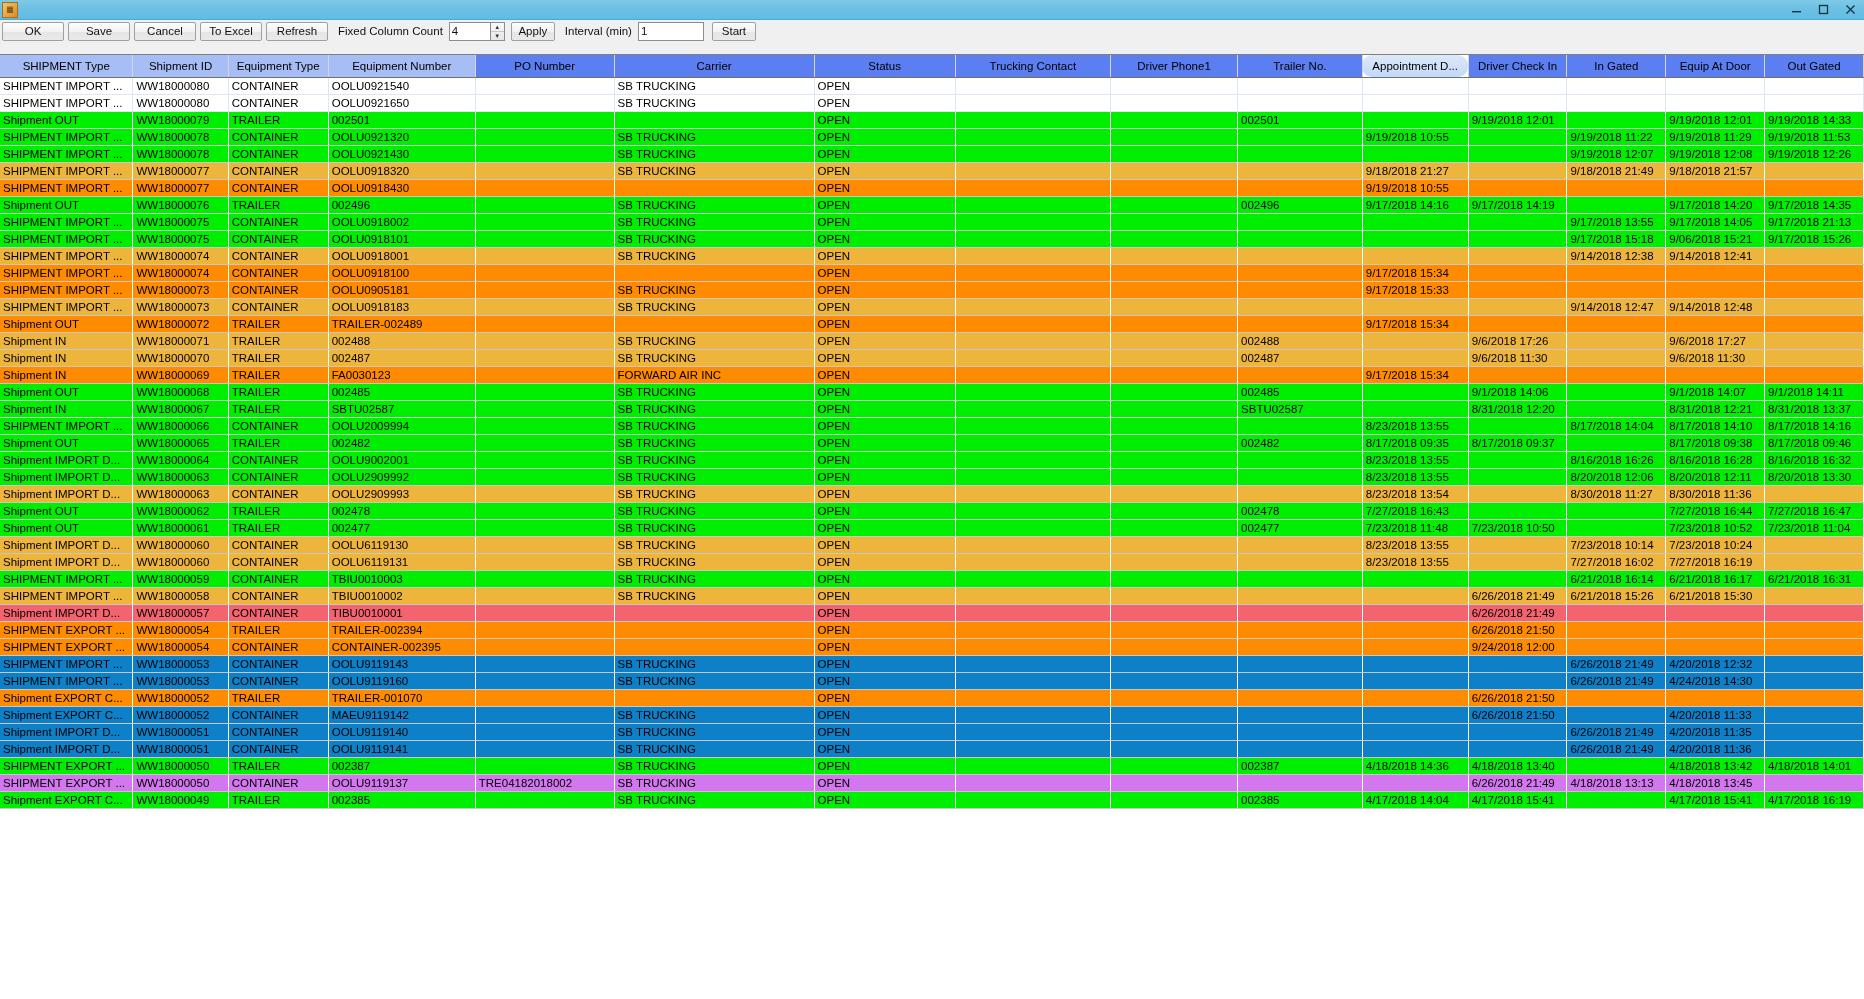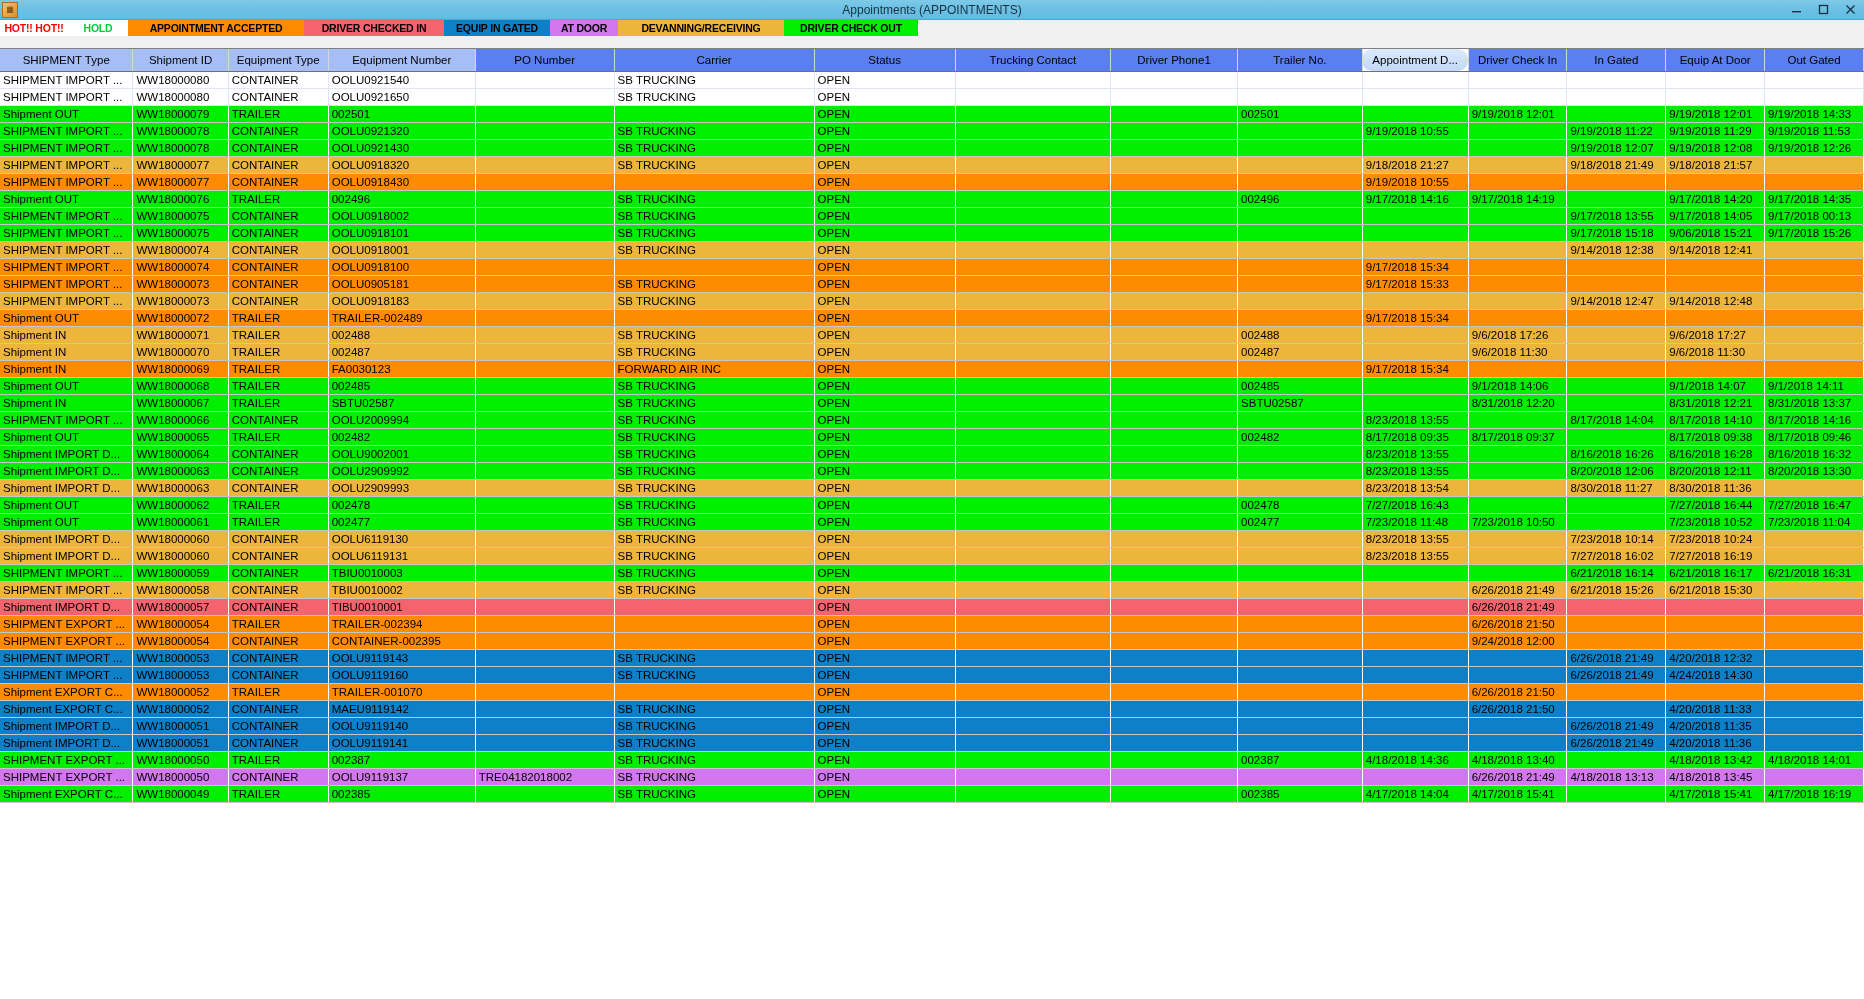--- a/index.html
+++ b/index.html
@@ -161,51 +161,57 @@
   tr.r-blue td  { background: #0d80c8; }
   tr.r-violet td{ background: #d277ee; }
 </style>
 </head>
 <body>
 
 <div id="app">
 
   <div class="titlebar">
     <div class="title-icon">▦</div>
-    <div class="title-text">Appointments (APPOINTMENTS)</div>
     <div class="title-buttons">
       <div class="tbtn">
         <svg width="11" height="11" viewBox="0 0 11 11">
             <rect x="1" y="7" width="9" height="1.4" fill="#15323f"></rect>
           </svg>
       </div>
       <div class="tbtn">
         <svg width="11" height="11" viewBox="0 0 11 11">
             <rect x="1.5" y="1.5" width="8" height="8" fill="none" stroke="#15323f" stroke-width="1.3"></rect>
           </svg>
       </div>
       <div class="tbtn close">
         <svg width="11" height="11" viewBox="0 0 11 11">
             <path d="M1.5 1.5 L9.5 9.5 M9.5 1.5 L1.5 9.5" stroke="#15323f" stroke-width="1.3"></path>
           </svg>
       </div>
     </div>
   </div>
 
-
-  <div class="legend" id="legend">
-      <div class="legend-item" style="background: rgb(255, 255, 255); color: rgb(255, 0, 0); width: 68px;">HOT!! HOT!!</div>
-      <div class="legend-item" style="background: rgb(255, 255, 255); color: rgb(0, 204, 51); width: 60px;">HOLD</div>
-      <div class="legend-item" style="background: rgb(255, 140, 0); color: rgb(0, 0, 0); width: 176px;">APPOINTMENT ACCEPTED</div>
-      <div class="legend-item" style="background: rgb(244, 100, 110); color: rgb(0, 0, 0); width: 140px;">DRIVER CHECKED IN</div>
-      <div class="legend-item" style="background: rgb(13, 128, 200); color: rgb(0, 0, 0); width: 106px;">EQUIP IN GATED</div>
-      <div class="legend-item" style="background: rgb(210, 119, 238); color: rgb(0, 0, 0); width: 68px;">AT DOOR</div>
-      <div class="legend-item" style="background: rgb(238, 181, 60); color: rgb(0, 0, 0); width: 166px;">DEVANNING/RECEIVING</div>
-      <div class="legend-item" style="background: rgb(0, 238, 0); color: rgb(0, 0, 0); width: 134px;">DRIVER CHECK OUT</div>
+  <div class="toolbar">
+    <div class="tb-btn">OK</div>
+    <div class="tb-btn">Save</div>
+    <div class="tb-btn">Cancel</div>
+    <div class="tb-btn">To Excel</div>
+    <div class="tb-btn">Refresh</div>
+    <div class="tb-label">Fixed Column Count</div>
+    <input class="tb-input" value="4" style="">
+    <div class="spinner">
+      <div class="spin-half">▲</div>
+      <div class="spin-half">▼</div>
     </div>
+    <div class="tb-btn" style="min-width:44px">Apply</div>
+    <div class="tb-label">Interval (min)</div>
+    <input class="tb-input wide" value="1" style="">
+    <div class="tb-btn" style="min-width:44px;margin-left:8px">Start</div>
+  </div>
+
 
   <div class="grid-top-gap"></div>
 
   <div class="grid-wrap">
     <table class="grid">
       <colgroup id="grid-colgroup">
           <col style="width: 113px;">
           <col style="width: 81px;">
           <col style="width: 85px;">
           <col style="width: 125px;">
@@ -385,21 +391,21 @@
             <td></td>
             <td>SB TRUCKING</td>
             <td>OPEN</td>
             <td></td>
             <td></td>
             <td></td>
             <td></td>
             <td></td>
             <td>9/17/2018 13:55</td>
             <td>9/17/2018 14:05</td>
-            <td>9/17/2018 00:13</td>
+            <td>9/17/2018 21:13</td>
           </tr>
           <tr class="r-green">
             <td>SHIPMENT IMPORT ...</td>
             <td>WW18000075</td>
             <td>CONTAINER</td>
             <td>OOLU0918101</td>
             <td></td>
             <td>SB TRUCKING</td>
             <td>OPEN</td>
             <td></td>

